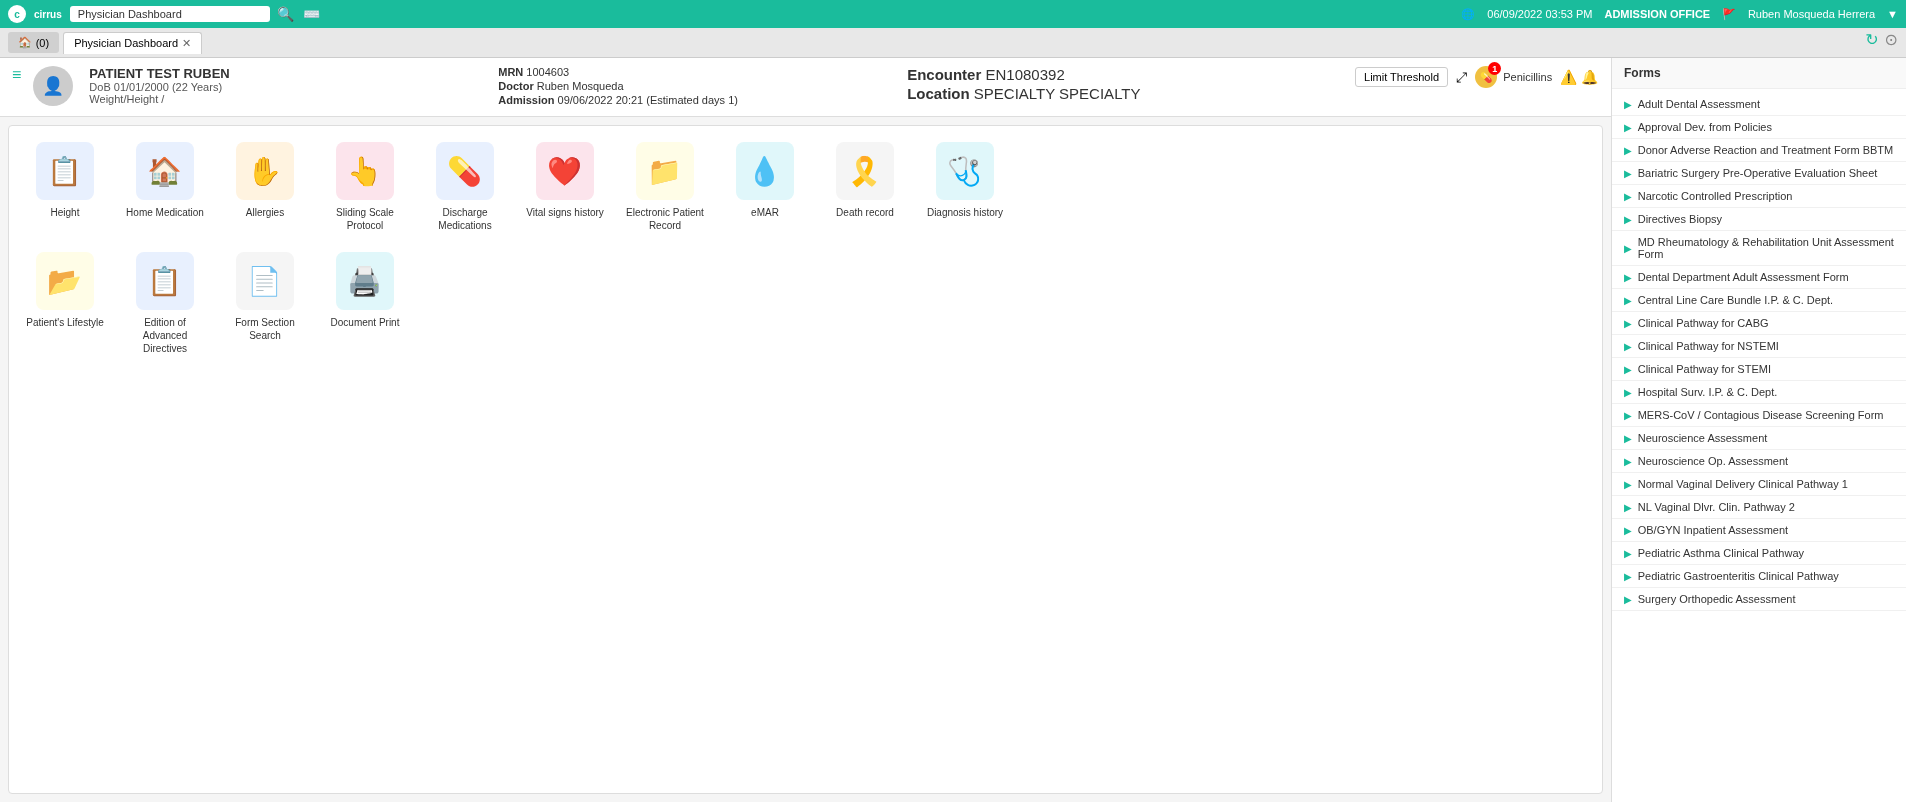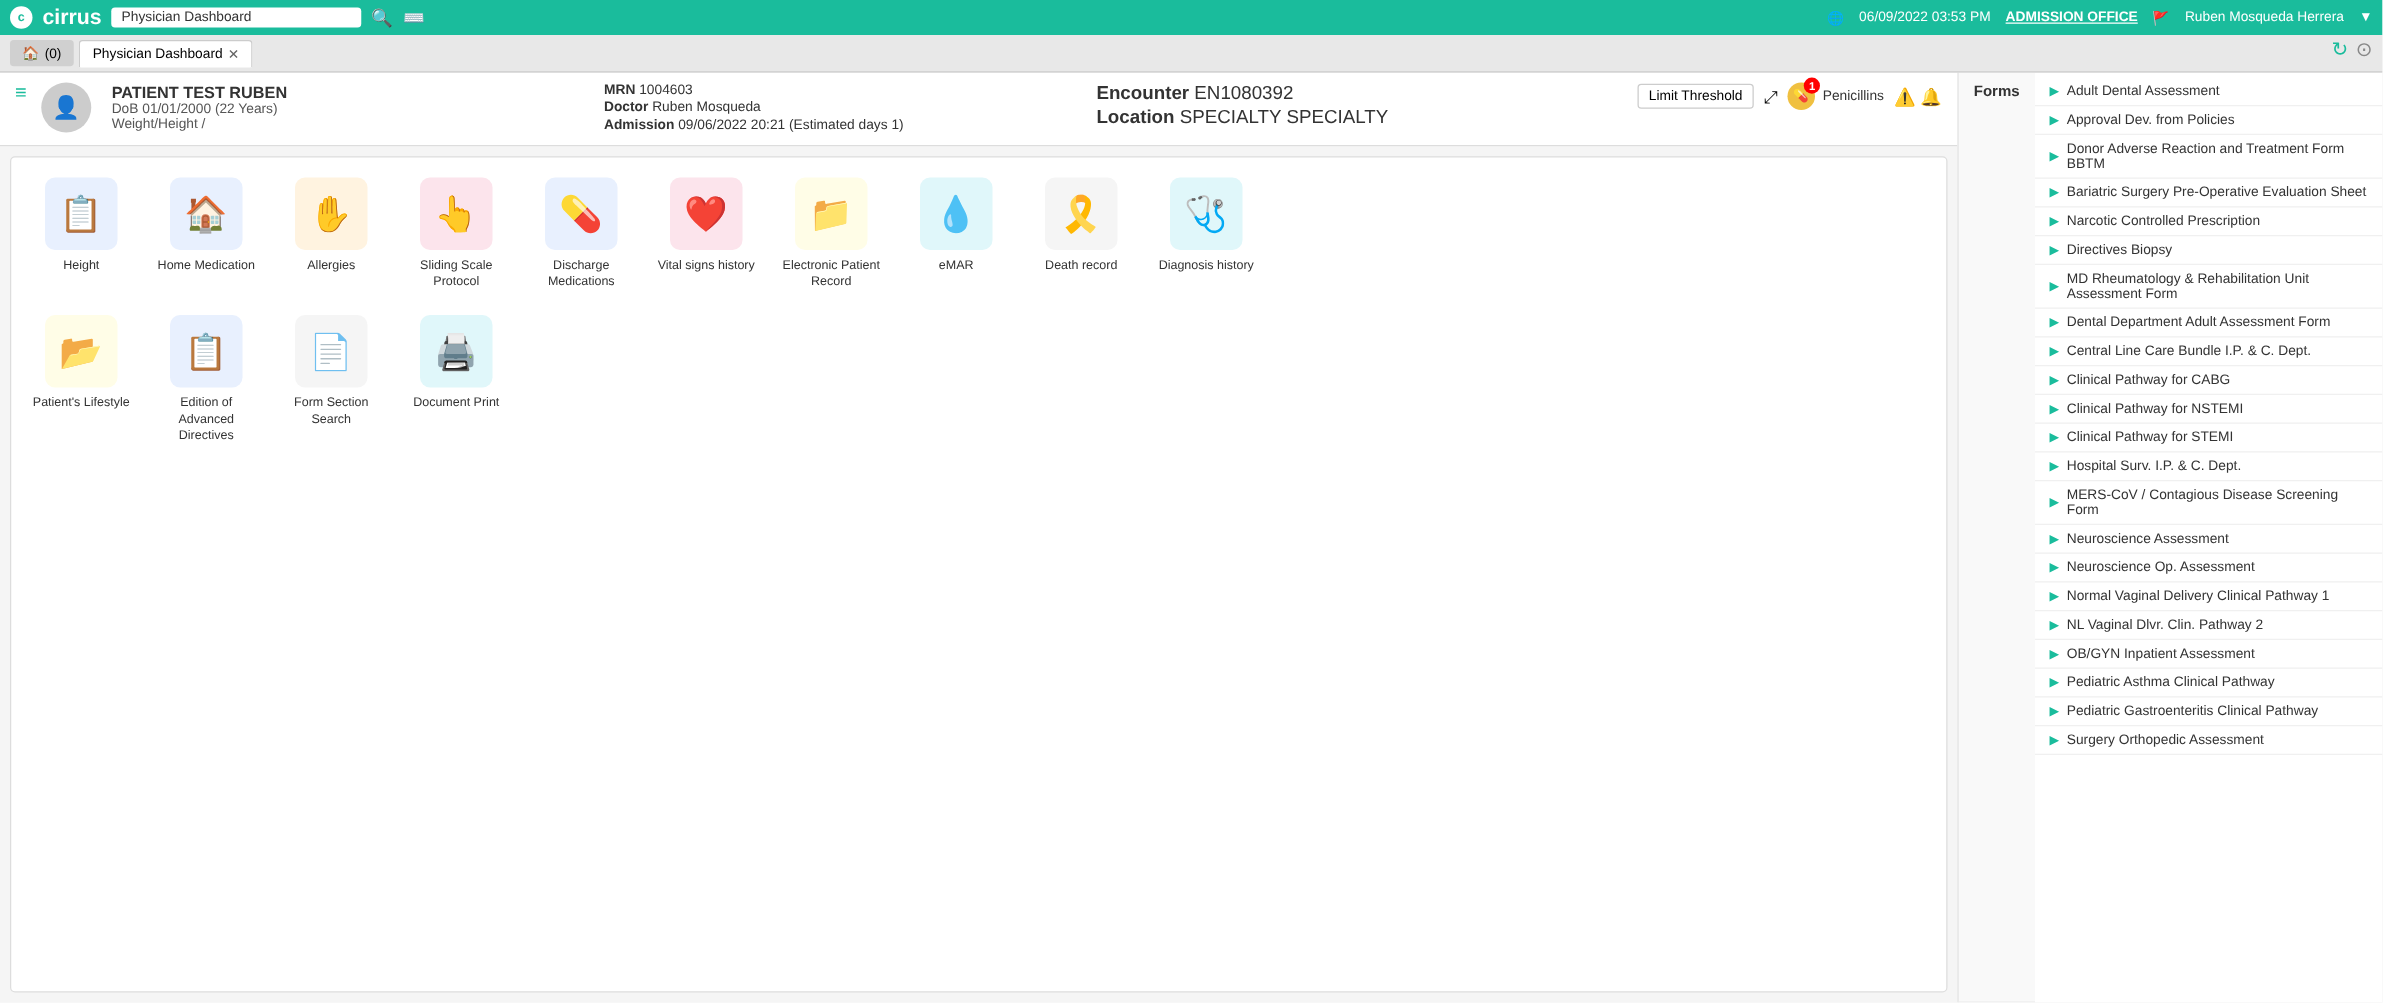--- a/index.html
+++ b/index.html
@@ -10,21 +10,21 @@
       display: flex;
       align-items: center;
       background: #1abc9c;
       height: 28px;
       padding: 0 8px;
       color: white;
       gap: 8px;
     }
     .top-nav .logo {
       font-weight: bold;
-      font-size: 17px;
+      font-size: 10px;
       display: flex;
       align-items: center;
       gap: 4px;
     }
     .top-nav .logo-icon {
       background: white;
       color: #1abc9c;
       border-radius: 50%;
       width: 18px;
       height: 18px;
@@ -49,21 +49,21 @@
       cursor: pointer;
     }
     .top-nav .right-section {
       margin-left: auto;
       display: flex;
       align-items: center;
       gap: 12px;
       font-size: 11px;
     }
     .top-nav .datetime { color: white; }
-    .top-nav .office { color: white; font-weight: bold; text-decoration: underline; }
+    .top-nav .office { color: white; font-weight: bold; }
     .top-nav .user { color: white; cursor: pointer; }
 
     
     .tab-bar {
       display: flex;
       align-items: center;
       background: #e8e8e8;
       height: 30px;
       padding: 0 8px;
       border-bottom: 1px solid #ccc;
@@ -229,25 +229,25 @@
     .icon-blue { background: #e8f0fe; color: #2563eb; }
     .icon-teal { background: #e0f7fa; color: #0891b2; }
     .icon-orange { background: #fff3e0; color: #ea580c; }
     .icon-pink { background: #fce4ec; color: #e11d48; }
     .icon-yellow { background: #fffde7; color: #ca8a04; }
     .icon-gray { background: #f5f5f5; color: #374151; }
     .icon-dark-teal { background: #e0f7fa; color: #0e7490; }
 
     
     .forms-panel {
-      width: 340px;
+      width: 295px;
       background: white;
       border-left: 1px solid #ddd;
       display: flex;
-      flex-direction: row;
+      flex-direction: column;
     }
     .forms-header {
       padding: 8px 12px;
       font-size: 12px;
       font-weight: bold;
       color: #333;
       border-bottom: 1px solid #eee;
       background: #f9f9f9;
     }
     .forms-list {

